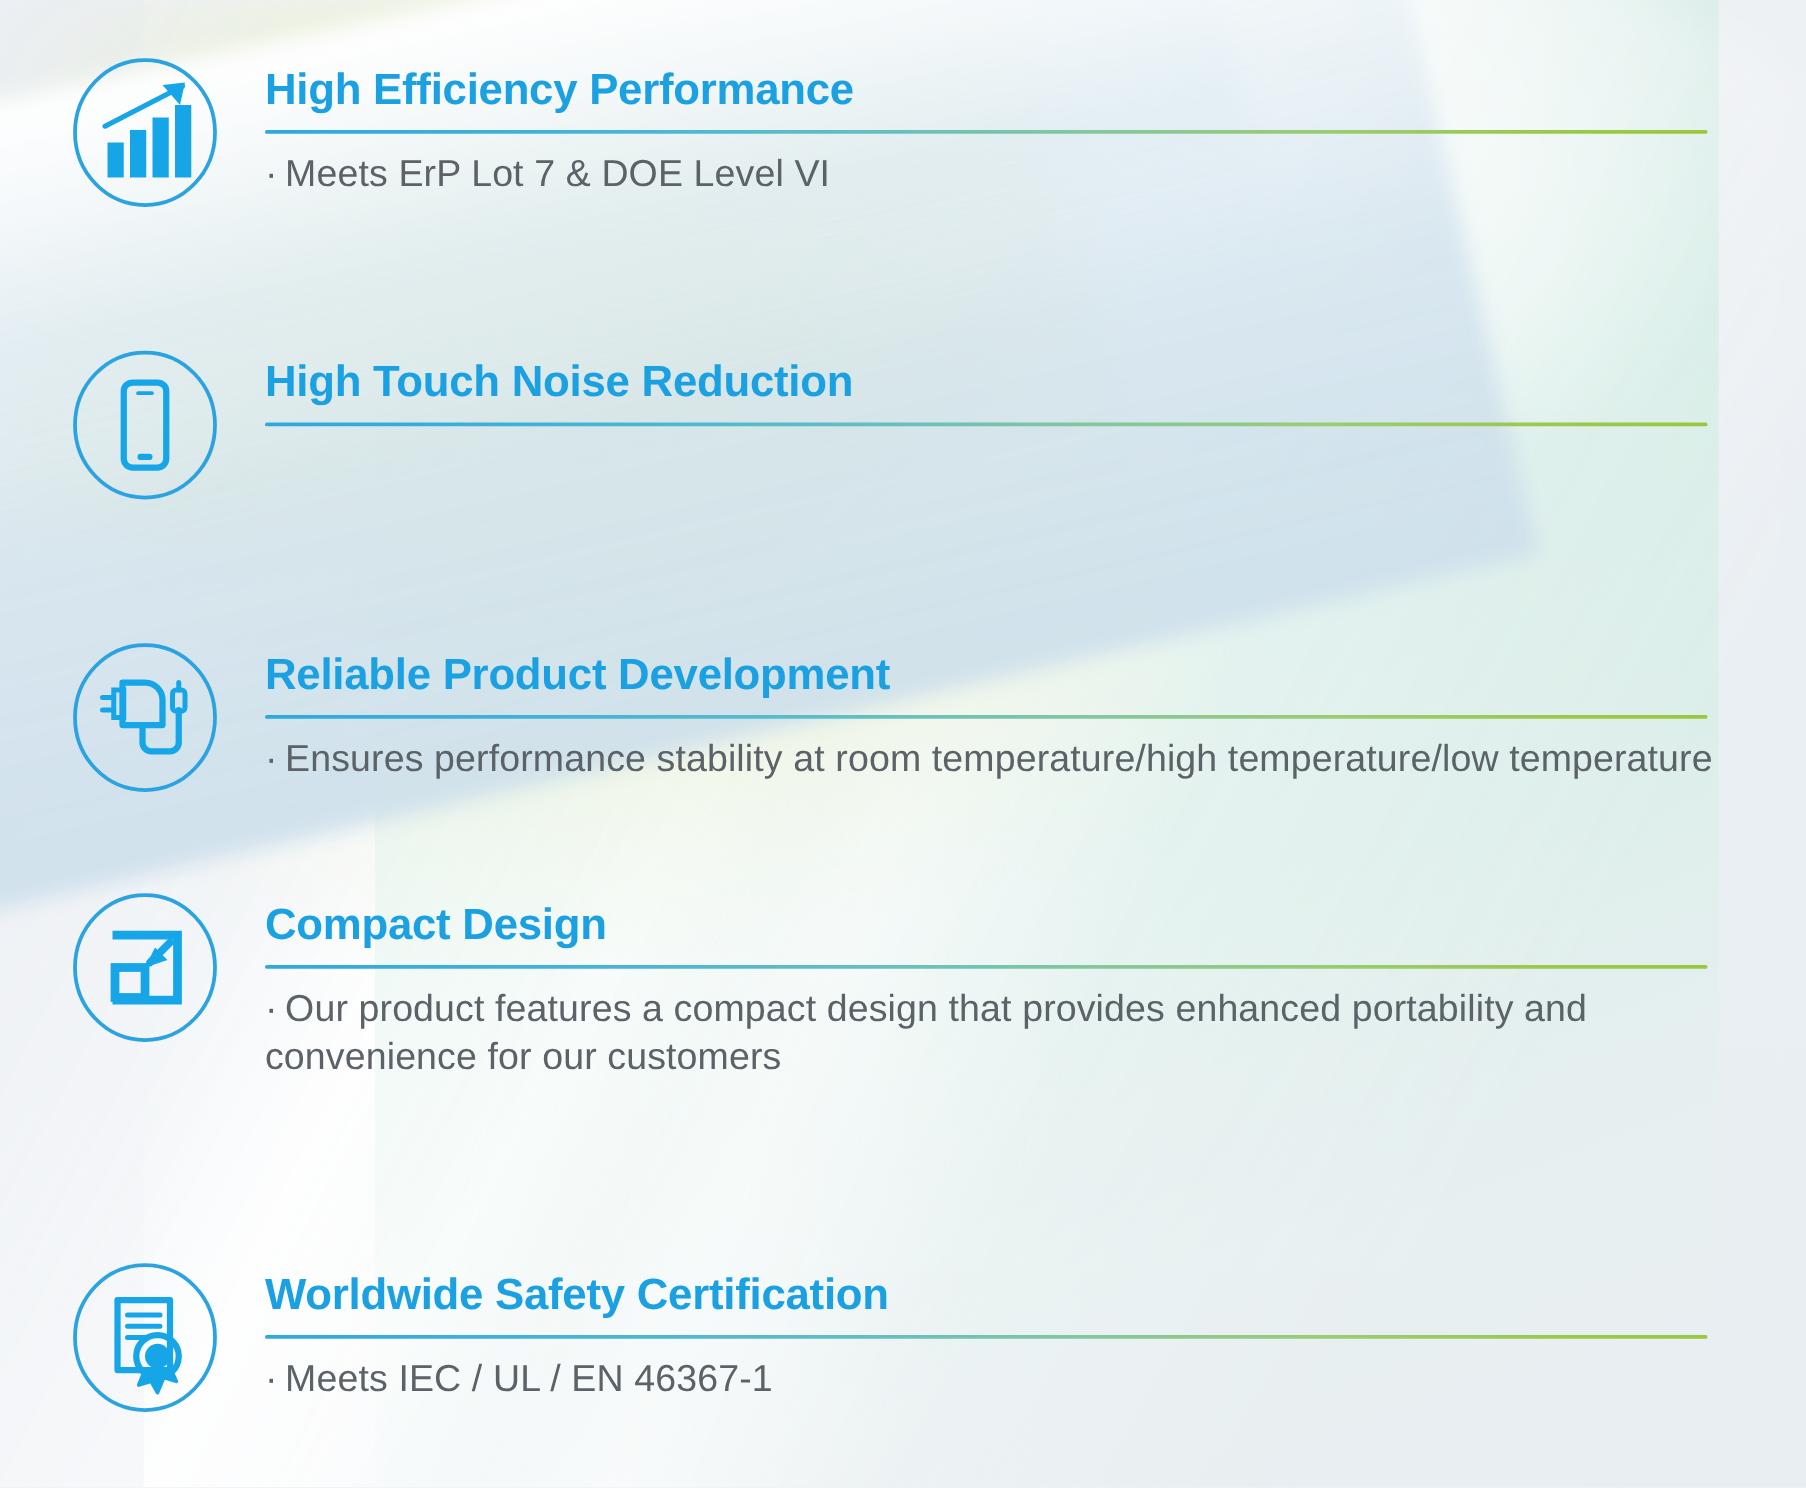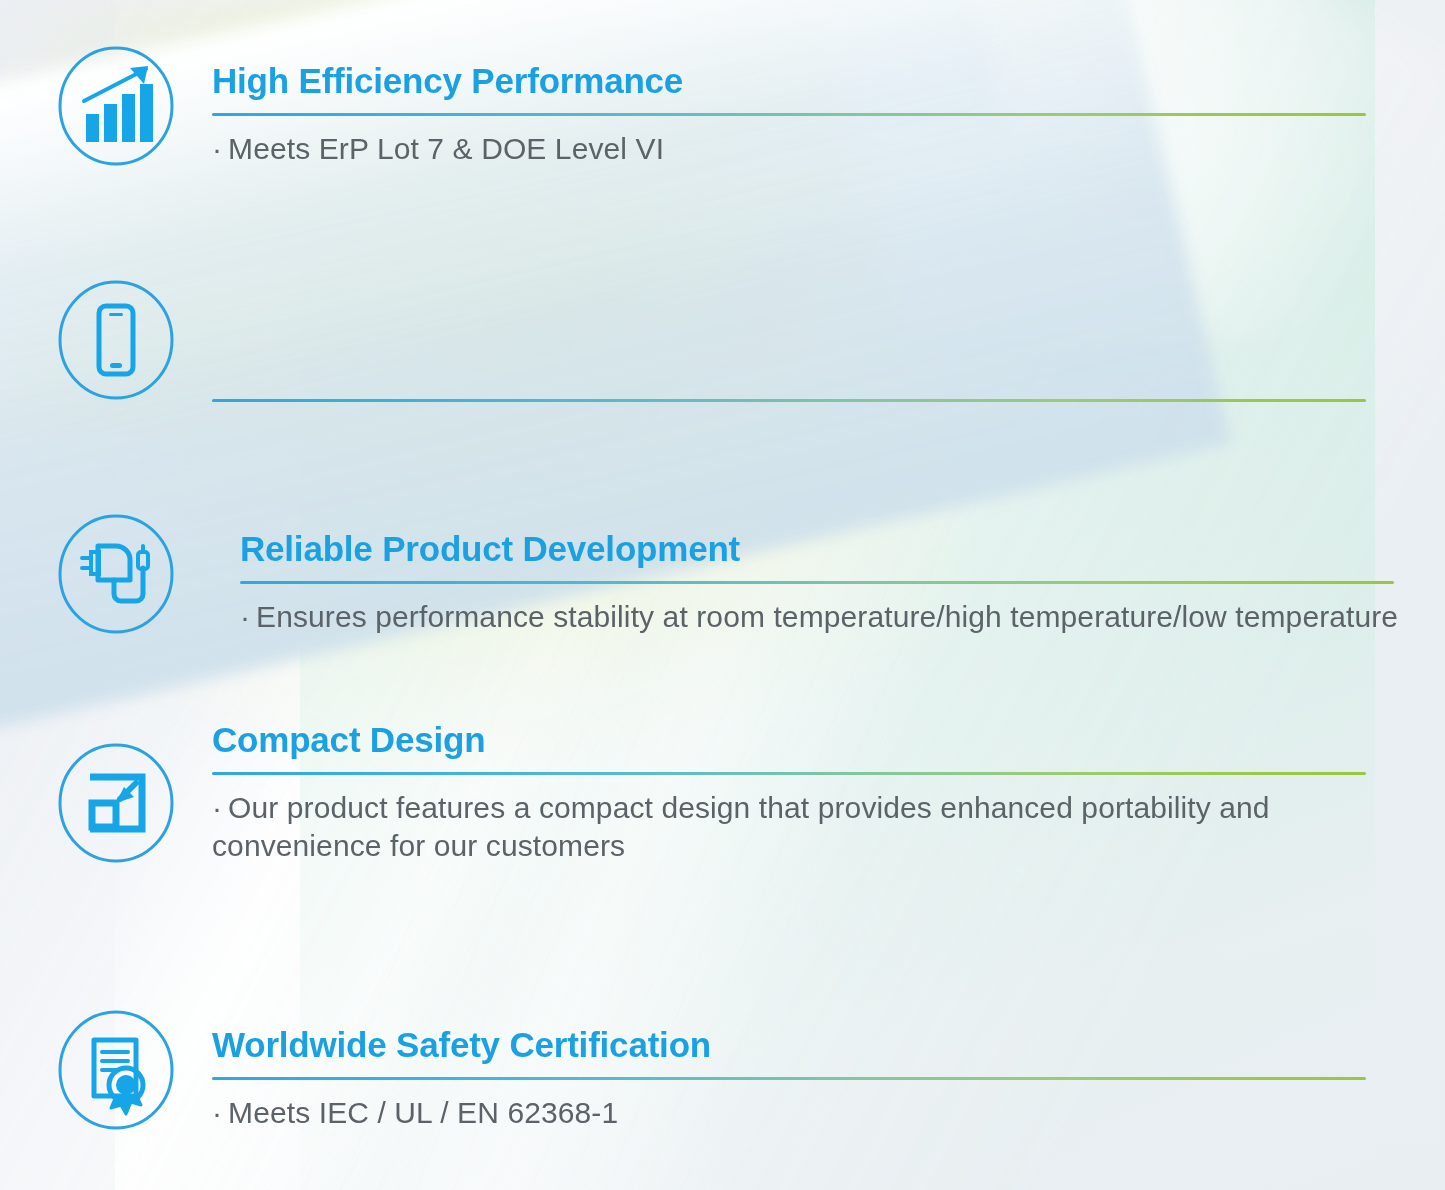--- a/index.html
+++ b/index.html
@@ -124,21 +124,21 @@
   
   .content {
     position: absolute;
     inset: 0;
   }
   .feature {
     position: absolute;
     left: 0;
     width: 1445px;
     display: flex;
-    align-items: flex-end;
+    align-items: flex-start;
   }
 
   .icon-wrap {
     width: 128px;
     margin-left: 52px;
     flex: 0 0 auto;
     display: flex;
     align-items: flex-start;
     justify-content: center;
   }
@@ -188,21 +188,21 @@
   }
   .bullet .dot {
     color: #5c6368;
     margin-right: 6px;
   }
   .bullet .txt { display: inline; }
 
   
   #feature-0 { top: 44px; }
   #feature-1 { top: 278px; }
-  #feature-2 { top: 512px; gap: 28px; }
+  #feature-2 { top: 512px; }
   #feature-3 { top: 712px; }
   #feature-4 { top: 1008px; }
 </style>
 </head>
 <body>
 
 <div class="page">
 
   <div class="bg-layer bg-mint"></div>
   <div class="bg-layer bg-rightcol"></div>
@@ -240,20 +240,21 @@
     <div class="feature" id="feature-1">
       <div class="icon-wrap">
         <svg class="icon-circle" viewBox="0 0 124 124">
           <ellipse cx="62" cy="62" rx="56" ry="58" fill="none" stroke="#2aa3e0" stroke-width="3"></ellipse>
           <rect x="45" y="28" width="34" height="68" rx="7" ry="7" fill="none" stroke="#16a6e8" stroke-width="5"></rect>
           <rect x="55" y="35" width="14" height="3" rx="1.5" fill="#16a6e8"></rect>
           <rect x="56" y="85" width="12" height="5" rx="2.5" fill="#16a6e8"></rect>
         </svg>
       </div>
       <div class="feature-body">
+        <div class="feature-title">High Touch Noise Reduction</div>
         <div class="rule"></div>
       </div>
     </div>
 
     <div class="feature" id="feature-2">
       <div class="icon-wrap">
         <svg class="icon-circle" viewBox="0 0 124 124">
           <ellipse cx="62" cy="62" rx="56" ry="58" fill="none" stroke="#2aa3e0" stroke-width="3"></ellipse>
           <path d="M44 34 L62 34 A14 14 0 0 1 76 48 L76 68 L44 68 Z" fill="none" stroke="#16a6e8" stroke-width="5" stroke-linejoin="round"></path>
           <rect x="37" y="40" width="8" height="22" fill="none" stroke="#16a6e8" stroke-width="4"></rect>
@@ -299,19 +300,19 @@
           <path d="M48 44 L74 44 M48 53 L74 53 M48 62 L63 62" stroke="#16a6e8" stroke-width="4" stroke-linecap="round"></path>
           <path d="M62 88 L57 100 L67 97 L72 106 L77 94 L87 97 L82 86" fill="#16a6e8" stroke="#16a6e8" stroke-width="3" stroke-linejoin="round"></path>
           <circle cx="72" cy="77" r="17" fill="none" stroke="#16a6e8" stroke-width="5"></circle>
           <circle cx="72" cy="77" r="10" fill="#16a6e8"></circle>
         </svg>
       </div>
       <div class="feature-body">
         <div class="feature-title">Worldwide Safety Certification</div>
         <div class="rule"></div>
         <div class="bullets">
-          <div class="bullet"><span class="dot">·</span><span class="txt">Meets IEC / UL / EN 62368-1</span></div>
+          <div class="bullet"><span class="dot">·</span><span class="txt">Meets IEC / UL / EN 46367-1</span></div>
         </div>
       </div>
     </div>
 
   </div>
 </div>
 
 </body></html>

